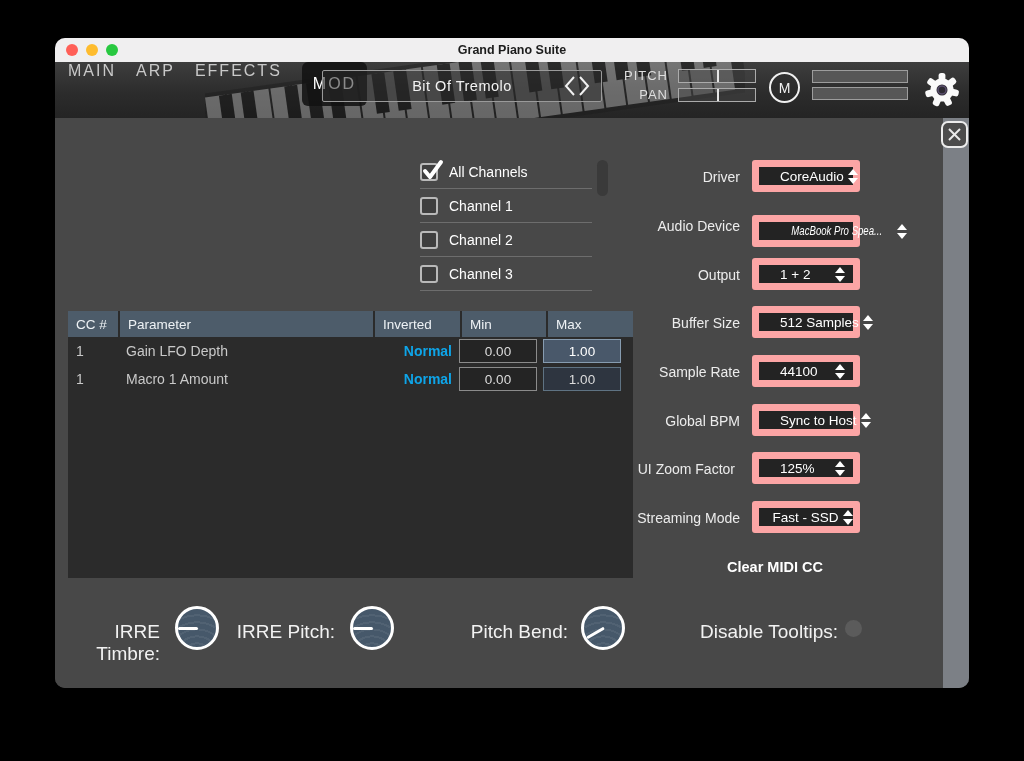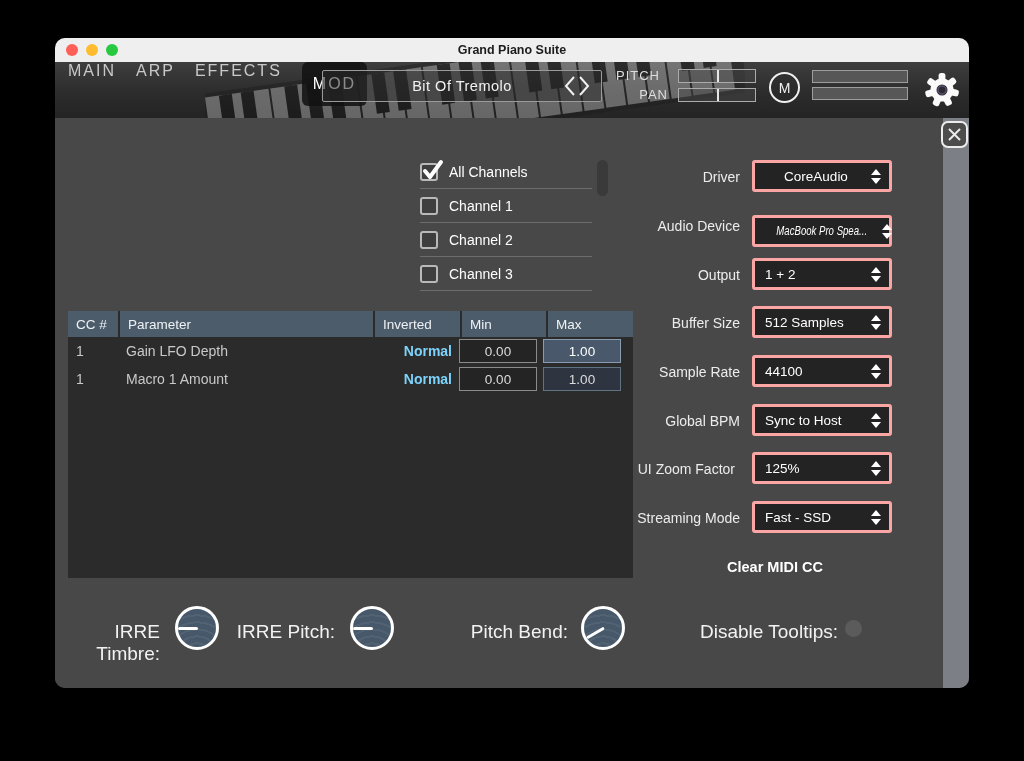--- a/index.html
+++ b/index.html
@@ -43,38 +43,38 @@
   
   .channels { position:absolute; left:365px; top:37px; width:172px; }
   .ch-row { position:relative; height:34px; display:flex; align-items:center; border-bottom:1px solid #6d6d6d; }
   .cbox { position:relative; width:18px; height:18px; border:2px solid #b9b9b9; border-radius:3px; background:rgba(30,30,30,.25); margin-right:11px; flex:none; }
   .cbox svg { position:absolute; left:-1px; top:-7px; overflow:visible; }
   .ch-label { color:#fff; font-size:14px; }
   .ch-thumb { position:absolute; left:542px; top:42px; width:11px; height:36px; border-radius:6px; background:#3a3a3a; }
 
   
   .set-label { position:absolute; width:170px; text-align:right; color:#ececec; font-size:14px; }
-  .dropdown { position:absolute; left:697px; width:140px; height:32px; background:#232323; border:3px solid #fca5a5; border-radius:3px;
-              display:flex; align-items:center; padding:0 8px 0 10px; cursor:pointer; }
+  .dropdown { position:absolute; left:697px; width:108px; height:32px; background:#232323; border:7px solid #fca5a5; border-radius:3px;
+              display:flex; align-items:center; padding:0 8px 0 21px; cursor:pointer; }
   .dd-value { flex:1; color:#fff; font-size:13.5px; text-align:left; white-space:nowrap; }
   .dropdown.center .dd-value { text-align:center; }
   .dd-value.condensed { font-size:12px; transform:scaleX(.8); transform-origin:center; }
   .dd-arrows { display:flex; flex-direction:column; gap:3px; margin-left:4px; }
   .tri-up { width:0; height:0; border-left:5px solid transparent; border-right:5px solid transparent; border-bottom:6px solid #fff; }
   .tri-down { width:0; height:0; border-left:5px solid transparent; border-right:5px solid transparent; border-top:6px solid #fff; }
   .clear-cc { position:absolute; left:630px; top:441px; width:180px; text-align:center; color:#fff; font-weight:bold; font-size:14.5px; cursor:pointer; }
 
   
   .cc-table { position:absolute; left:13px; top:193px; width:565px; height:267px; background:#2b2b2b; }
   .t-head { display:flex; height:26px; gap:2px; }
   .t-head .cell { background:#4d5c6a; color:#eef2f5; font-size:13.5px; display:flex; align-items:center; padding-left:8px; }
   .t-row { display:flex; height:28px; align-items:center; color:#c9c9c9; font-size:14px; }
   .c0 { width:50px; } .c1 { width:253px; } .c2 { width:85px; } .c3 { width:84px; } .c4 { width:85px; }
   .t-row .c0, .t-row .c1 { padding-left:8px; }
-  .t-row .c2 { text-align:right; padding-right:4px; color:#7dd3fc; font-weight:bold; }
+  .t-row .c2 { text-align:right; padding-right:4px; color:#0ea5e9; font-weight:bold; }
   .val-box { width:78px; height:24px; margin-left:3px; border:1px solid #8b8b8b; background:#242424; color:#dcdcdc;
              font-size:13.5px; display:flex; align-items:center; justify-content:center; }
   .val-box.max1 { border-color:#879cb0; background:#49586a; color:#fff; }
   .val-box.max2 { border-color:#5f7383; background:#2e3540; }
 
   
   .knob-label { position:absolute; color:#f2f2f2; font-size:19px; text-align:right; top:503px; }
   .knob { position:absolute; top:488px; width:44px; height:44px; border-radius:50%; border:3px solid #fff; background:#46586a;
           background-image:repeating-radial-gradient(circle at 50% 130%, rgba(255,255,255,.06) 0 2px, rgba(0,0,0,0) 2px 7px); }
   .pwrap { position:absolute; inset:0; }
@@ -160,21 +160,21 @@
       <div class="preset-arrows">
         <svg class="chev" viewBox="0 0 14 22">
             <polyline points="11,2 3,11 11,20" fill="none" stroke="#f0f0f0" stroke-width="2"></polyline>
           </svg>
         <svg class="chev" viewBox="0 0 14 22">
             <polyline points="3,2 11,11 3,20" fill="none" stroke="#f0f0f0" stroke-width="2"></polyline>
           </svg>
       </div>
     </div>
 
-    <div class="hdr-label" style="left:553px; top:6px;text-align:center;">PITCH</div>
+    <div class="hdr-label" style="left:553px; top:6px;">PITCH</div>
     <div class="hdr-label" style="left:553px; top:25px;">PAN</div>
     <div class="hslider" style="top:7px;">
         <div class="handle"></div>
       </div>
     <div class="hslider" style="top:26px;">
         <div class="handle"></div>
       </div>
 
     <div class="m-btn">M</div>
     <div class="meter" style="top:8px;"></div>
@@ -303,21 +303,21 @@
     <div class="set-label" style="left:510px; top:343px;">UI Zoom Factor</div>
     <div class="dropdown" style="top:334px;">
       <div class="dd-value">125%</div>
       <div class="dd-arrows">
           <div class="tri-up"></div>
           <div class="tri-down"></div>
         </div>
     </div>
 
     <div class="set-label" style="left:515px; top:392px;">Streaming Mode</div>
-    <div class="dropdown" style="top:383px;">
+    <div class="dropdown" style="top:383px;justify-content:center;">
       <div class="dd-value">Fast - SSD</div>
       <div class="dd-arrows">
           <div class="tri-up"></div>
           <div class="tri-down"></div>
         </div>
     </div>
 
     <div class="clear-cc">Clear MIDI CC</div>
 
     <div class="cc-table">

